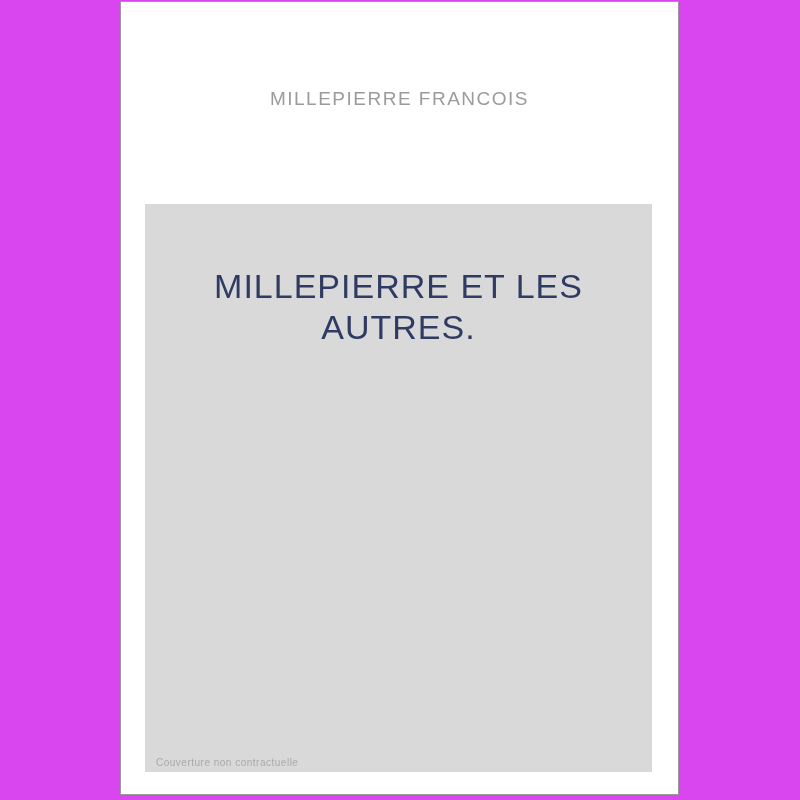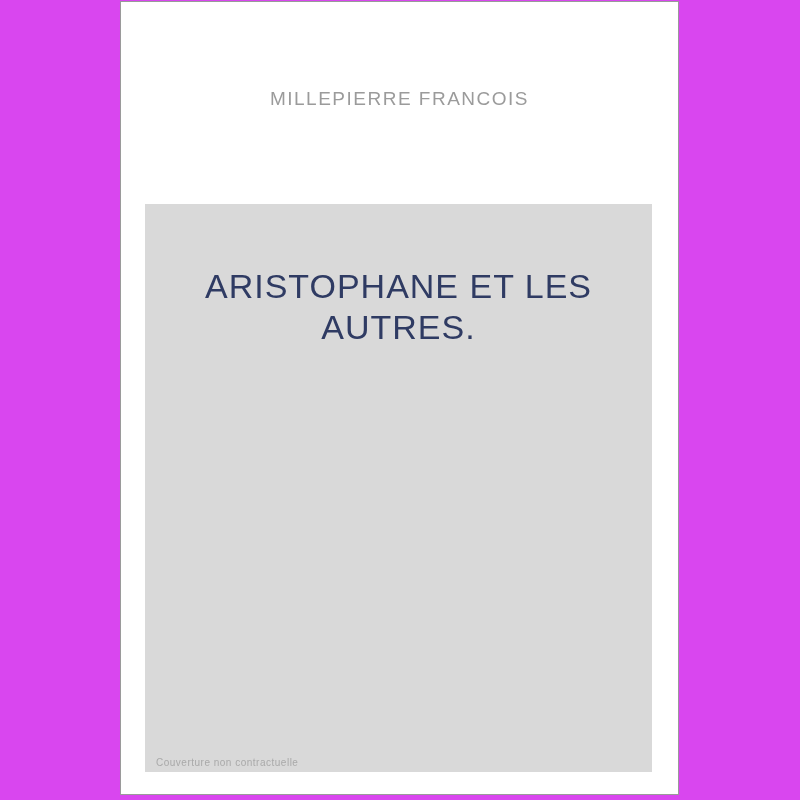--- a/index.html
+++ b/index.html
@@ -74,17 +74,17 @@
     white-space: nowrap;
   }
 </style>
 </head>
 <body>
 
 <div class="canvas">
   <div class="page">
     <div class="author">MILLEPIERRE FRANCOIS</div>
     <div class="placeholder">
-      <div class="title">ARISTOPHANE ET LES AUTRES.</div>
+      <div class="title">MILLEPIERRE ET LES AUTRES.</div>
       <div class="disclaimer">Couverture non contractuelle</div>
     </div>
   </div>
 </div>
 
 </body></html>

